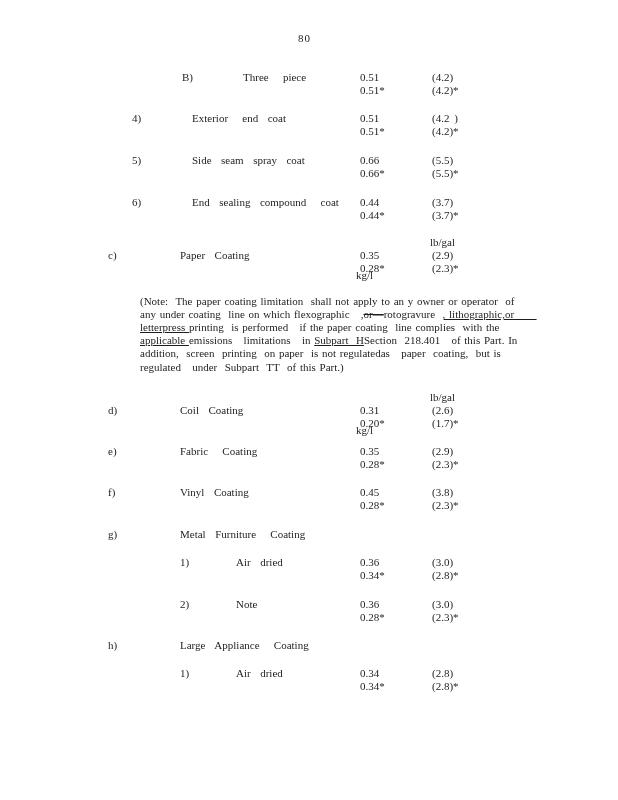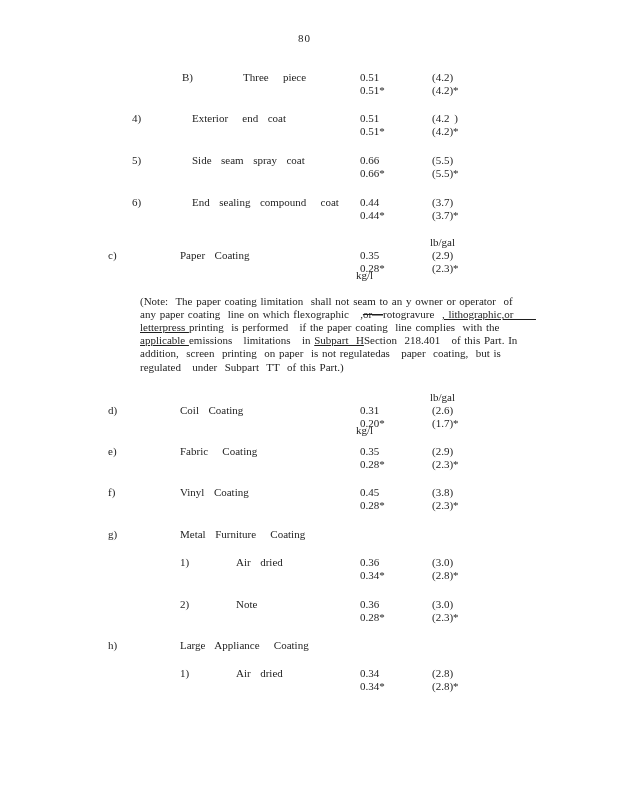--- a/index.html
+++ b/index.html
@@ -129,20 +129,20 @@
       <div class="row" style="top: 667px;">
         <span class="lx-subnum">1)</span>
         <span class="tx-subnum">Air  dried</span>
         <span class="v1">0.34</span>
         <span class="v2">(2.8)</span>
         <span class="v1 l2">0.34*</span>
         <span class="v2 l2">(2.8)*</span>
       </div>
     </div>
   <div>
-      <div class="note-line" style="top: 295px;"><span class="">(Note:  The paper coating limitation  shall not seam to an y owner or operator  of</span></div>
-      <div class="note-line" style="top: 308.1px;"><span class="">any paper coating  line on which flexographic   ,</span><span class="seg-s">or—</span><span class="">rotogravure  </span><span class="seg-u ">, lithographic,or      </span></div>
+      <div class="note-line" style="top: 295px;"><span class="">(Note:  The paper coating limitation  shall not apply to an y owner or operator  of</span></div>
+      <div class="note-line" style="top: 308.1px;"><span class="">any under coating  line on which flexographic   ,</span><span class="seg-s">or—</span><span class="">rotogravure  </span><span class="seg-u ">, lithographic,or      </span></div>
       <div class="note-line" style="top: 321.2px;"><span class="seg-u ">letterpress </span><span class="">printing  is performed   if the paper coating  line complies  with the</span></div>
       <div class="note-line" style="top: 334.3px;"><span class="seg-u ">applicable </span><span class="">emissions   limitations   in </span><span class="seg-u ">Subpart  H</span><span class="">Section  218.401   of this Part. In</span></div>
       <div class="note-line" style="top: 347.4px;"><span class="">addition,  screen  printing  on paper  is not regulatedas   paper  coating,  but is</span></div>
       <div class="note-line" style="top: 360.5px;"><span class="">regulated   under  Subpart  TT  of this Part.)</span></div>
     </div>
 </div>
 
 </body></html>

